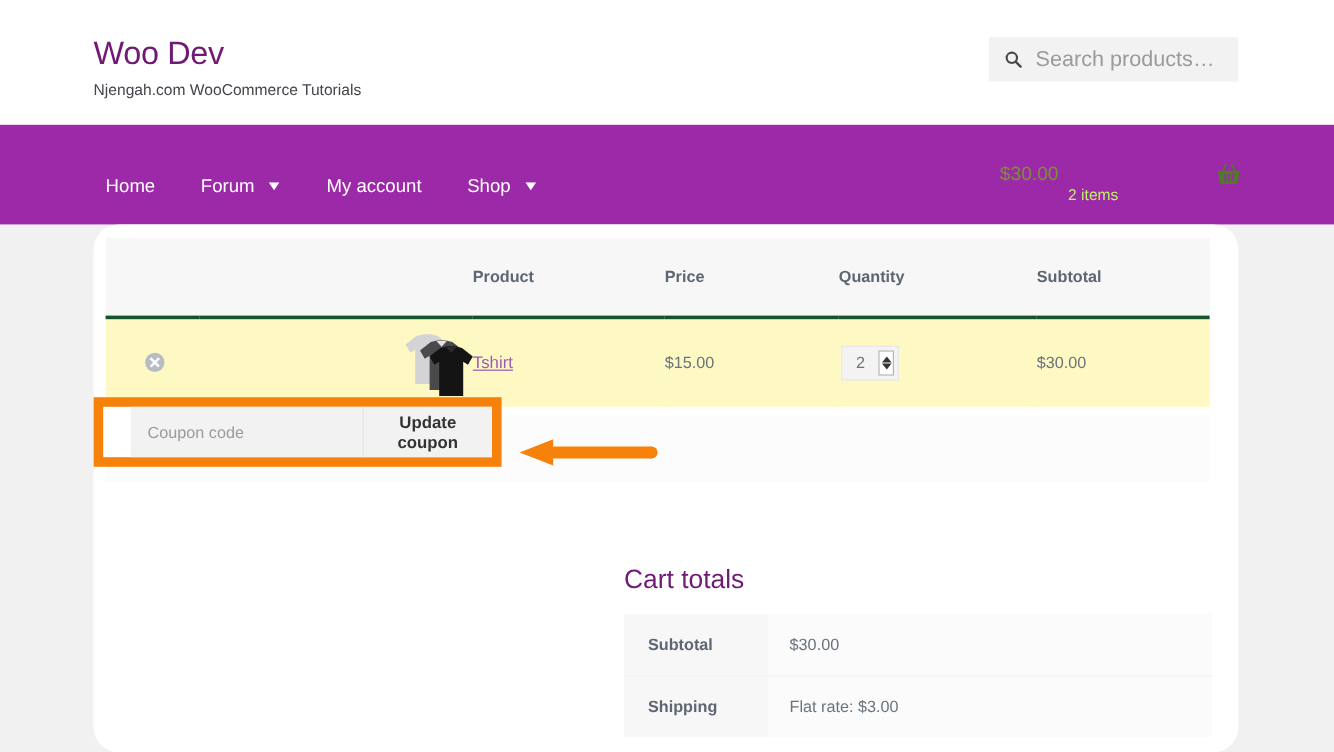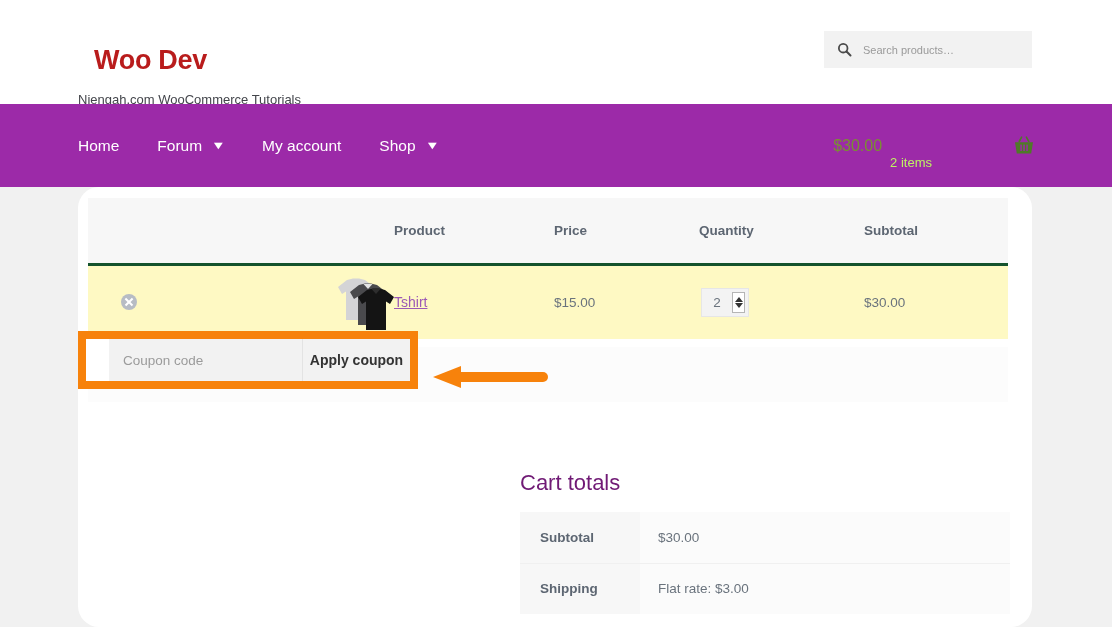--- a/index.html
+++ b/index.html
@@ -13,51 +13,51 @@
   .page { position: relative; width: 1112px; height: 627px; background: #f1f1f1; }
 
   
   .site-header {
     position: absolute; top: 0; left: 0;
     width: 1112px; height: 104px;
     background: #ffffff;
   }
   .brand { position: absolute; left: 78px; top: 30px; }
   .site-title {
-    font-size: 27px; font-weight: bold; color: #b91c1c;
-    letter-spacing: -0.3px; line-height: 1.1; margin: 16px;
+    font-size: 27px; font-weight: normal; color: #701a75;
+    letter-spacing: -0.3px; line-height: 1.1; margin: 0;
   }
   .site-tagline {
     font-size: 13px; color: #43454b; margin: 7px 0 0 0; line-height: 1.2;
   }
   .search-box {
     position: absolute; right: 80px; top: 31px;
     width: 208px; height: 37px;
     background: #f2f2f2;
     border: none;
     display: flex; align-items: center;
     padding-left: 13px;
   }
   .search-icon { width: 15px; height: 15px; flex: 0 0 auto; margin-right: 9px; }
   .search-input {
     border: none; background: transparent; outline: none;
     font-family: "Liberation Sans", sans-serif;
-    font-size: 11px; color: #15803d; width: 160px;
+    font-size: 18px; color: #15803d; width: 160px;
   }
   .search-input::placeholder { color: #9a9a9a; }
 
   
   .nav-bar {
     position: absolute; top: 104px; left: 0;
     width: 1112px; height: 83px;
     background: #9c2aa8;
   }
   .nav-list {
     position: absolute; left: 78px; top: 0; height: 83px;
-    display: flex; align-items: center; list-style: none; margin: 0; padding: 0;
+    display: flex; align-items: center; list-style: none; margin: 10px; padding: 0;
   }
   .nav-item {
     display: flex; align-items: center;
     color: #ffffff; font-size: 15.5px;
     margin-right: 38px; cursor: pointer;
     white-space: nowrap;
   }
   .nav-item .chev {
     display: inline-block; margin-left: 11px;
     font-size: 11px; line-height: 1;
@@ -324,21 +324,21 @@
           </td>
           <td>$30.00</td>
         </tr>
       </tbody>
     </table>
 
     <div class="coupon-row">
       <div class="coupon-highlight">
         <div class="coupon-inner">
           <input class="coupon-input" type="text" placeholder="Coupon code" style="">
-          <button class="apply-coupon-btn">Apply coupon</button>
+          <button class="apply-coupon-btn">Update coupon</button>
         </div>
       </div>
 
       <svg class="arrow-annotation" viewBox="0 0 120 26">
         <path d="M2 13 L30 2 L30 8 L112 8 L112 18 L30 18 L30 24 Z" fill="#f7820b"></path>
         <circle cx="112" cy="13" r="5" fill="#f7820b"></circle>
       </svg>
 
     </div>
 

